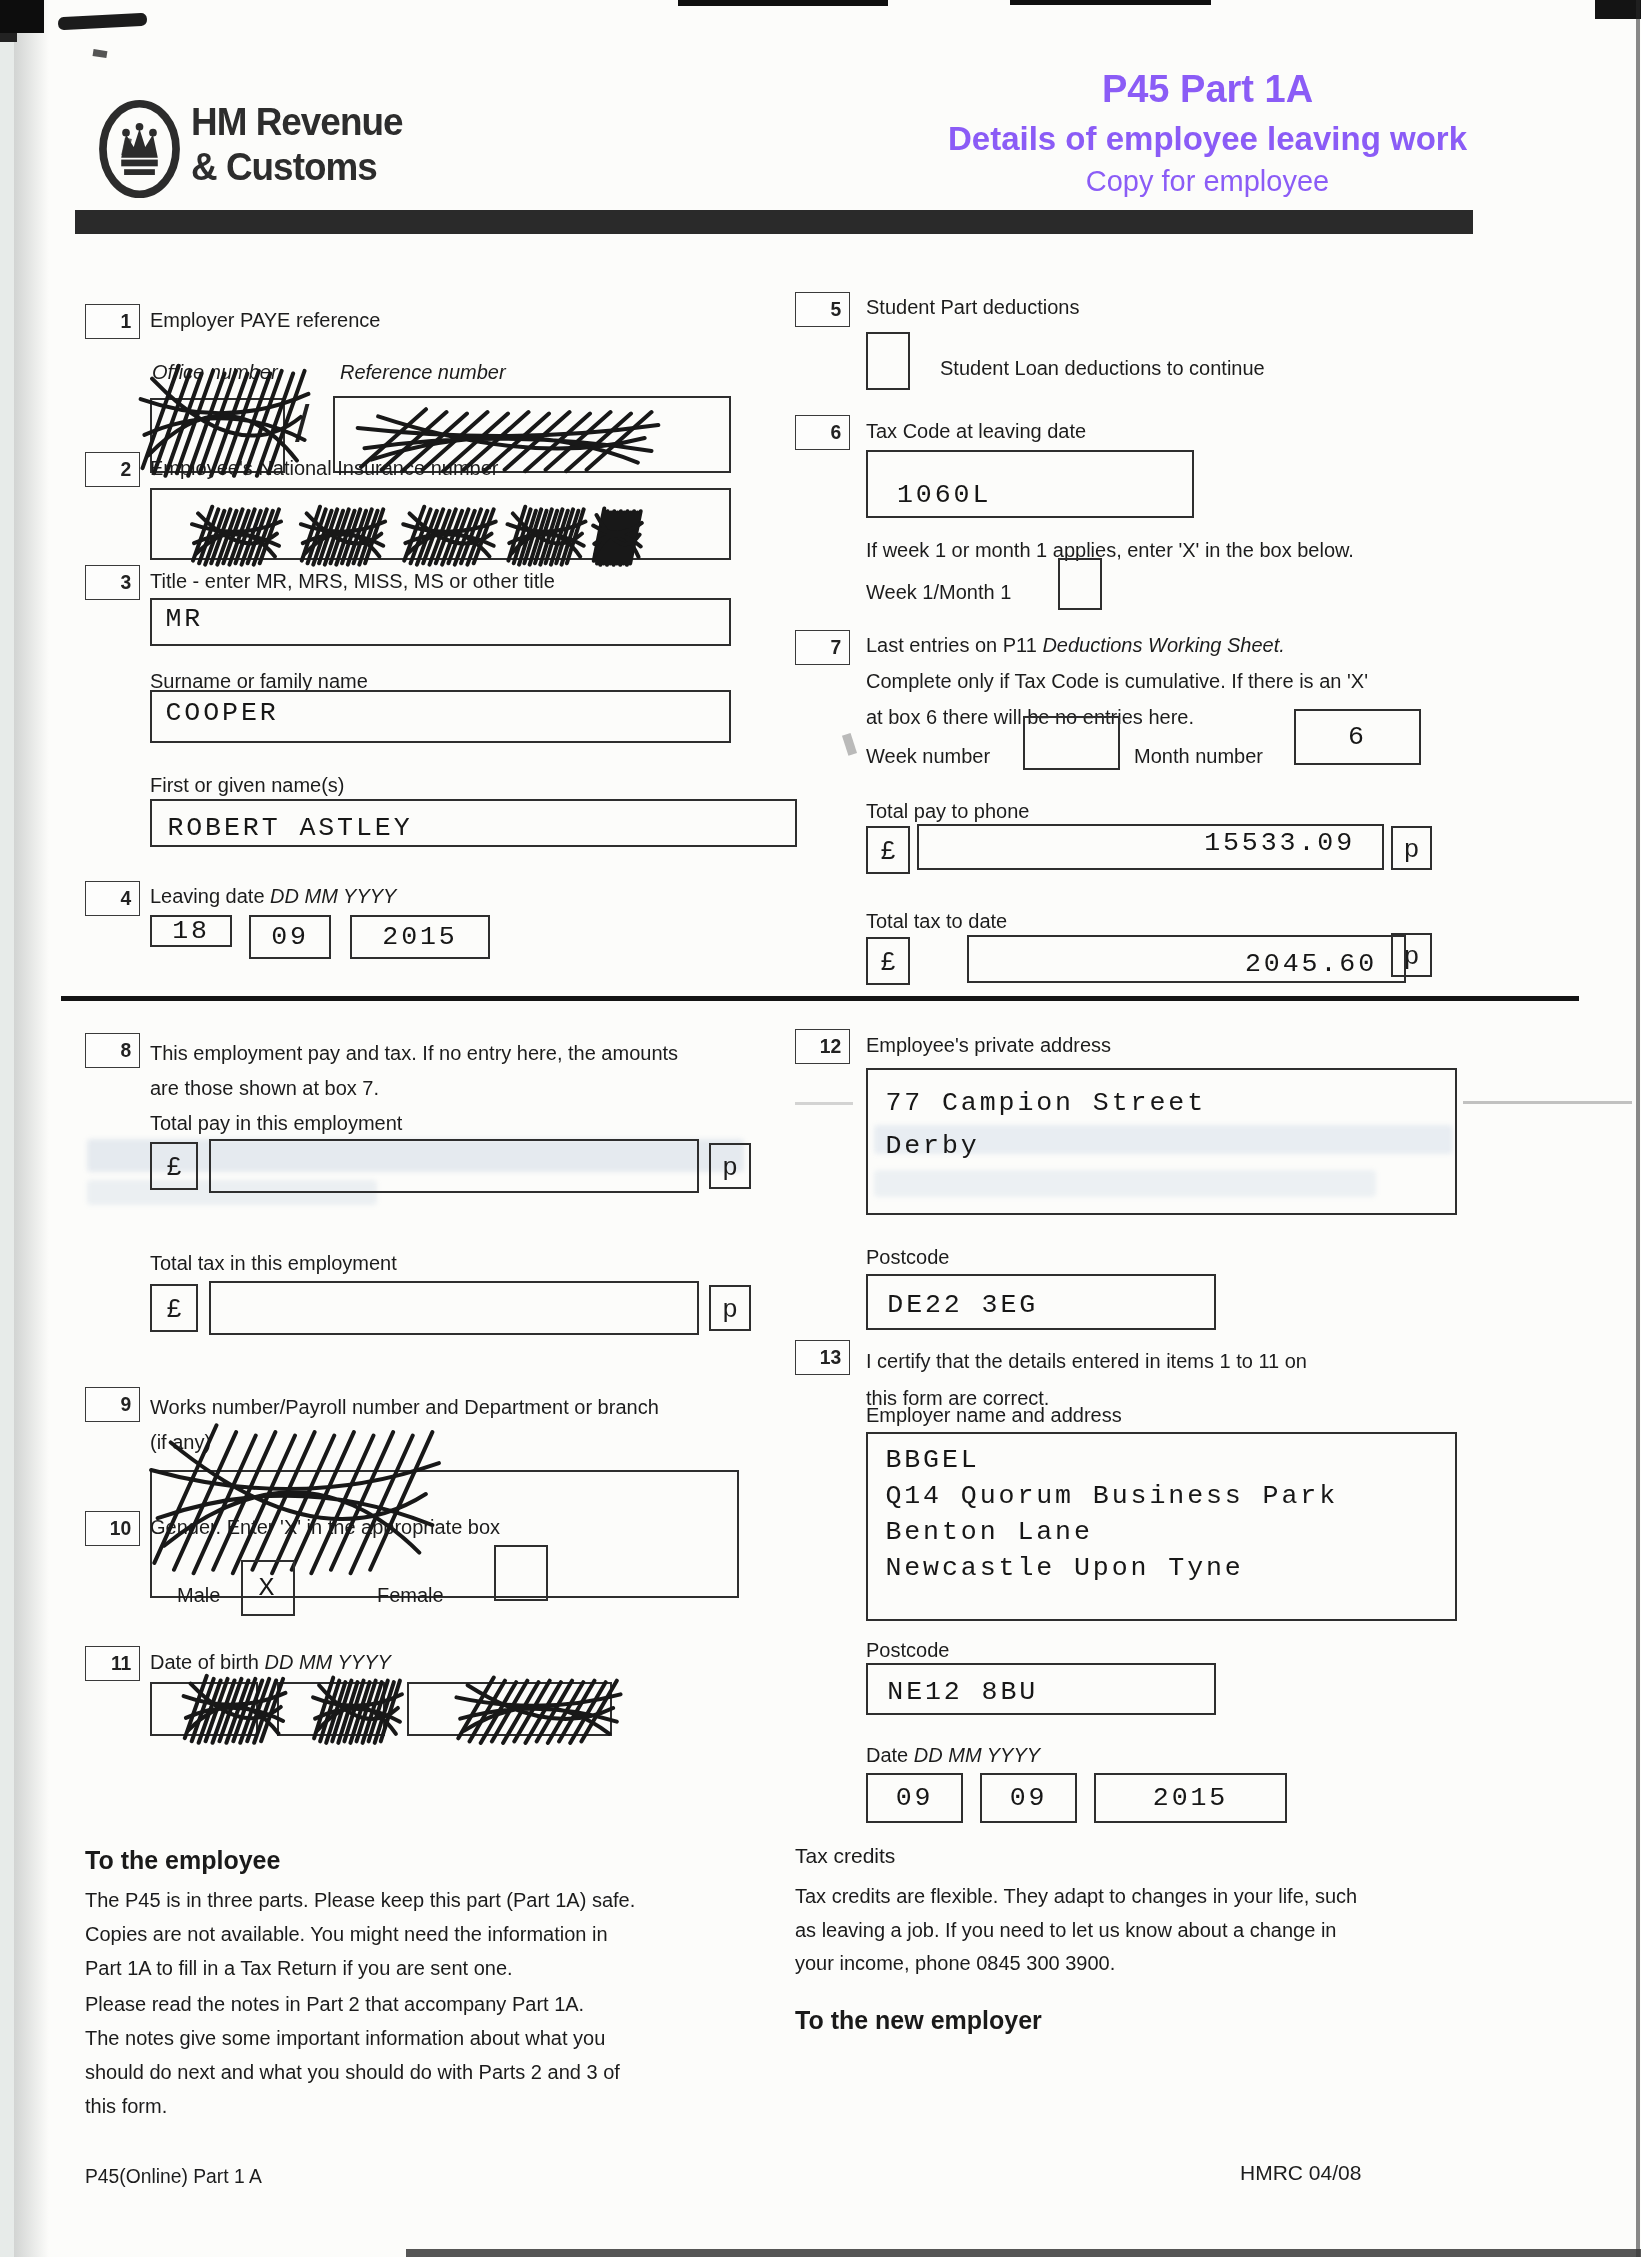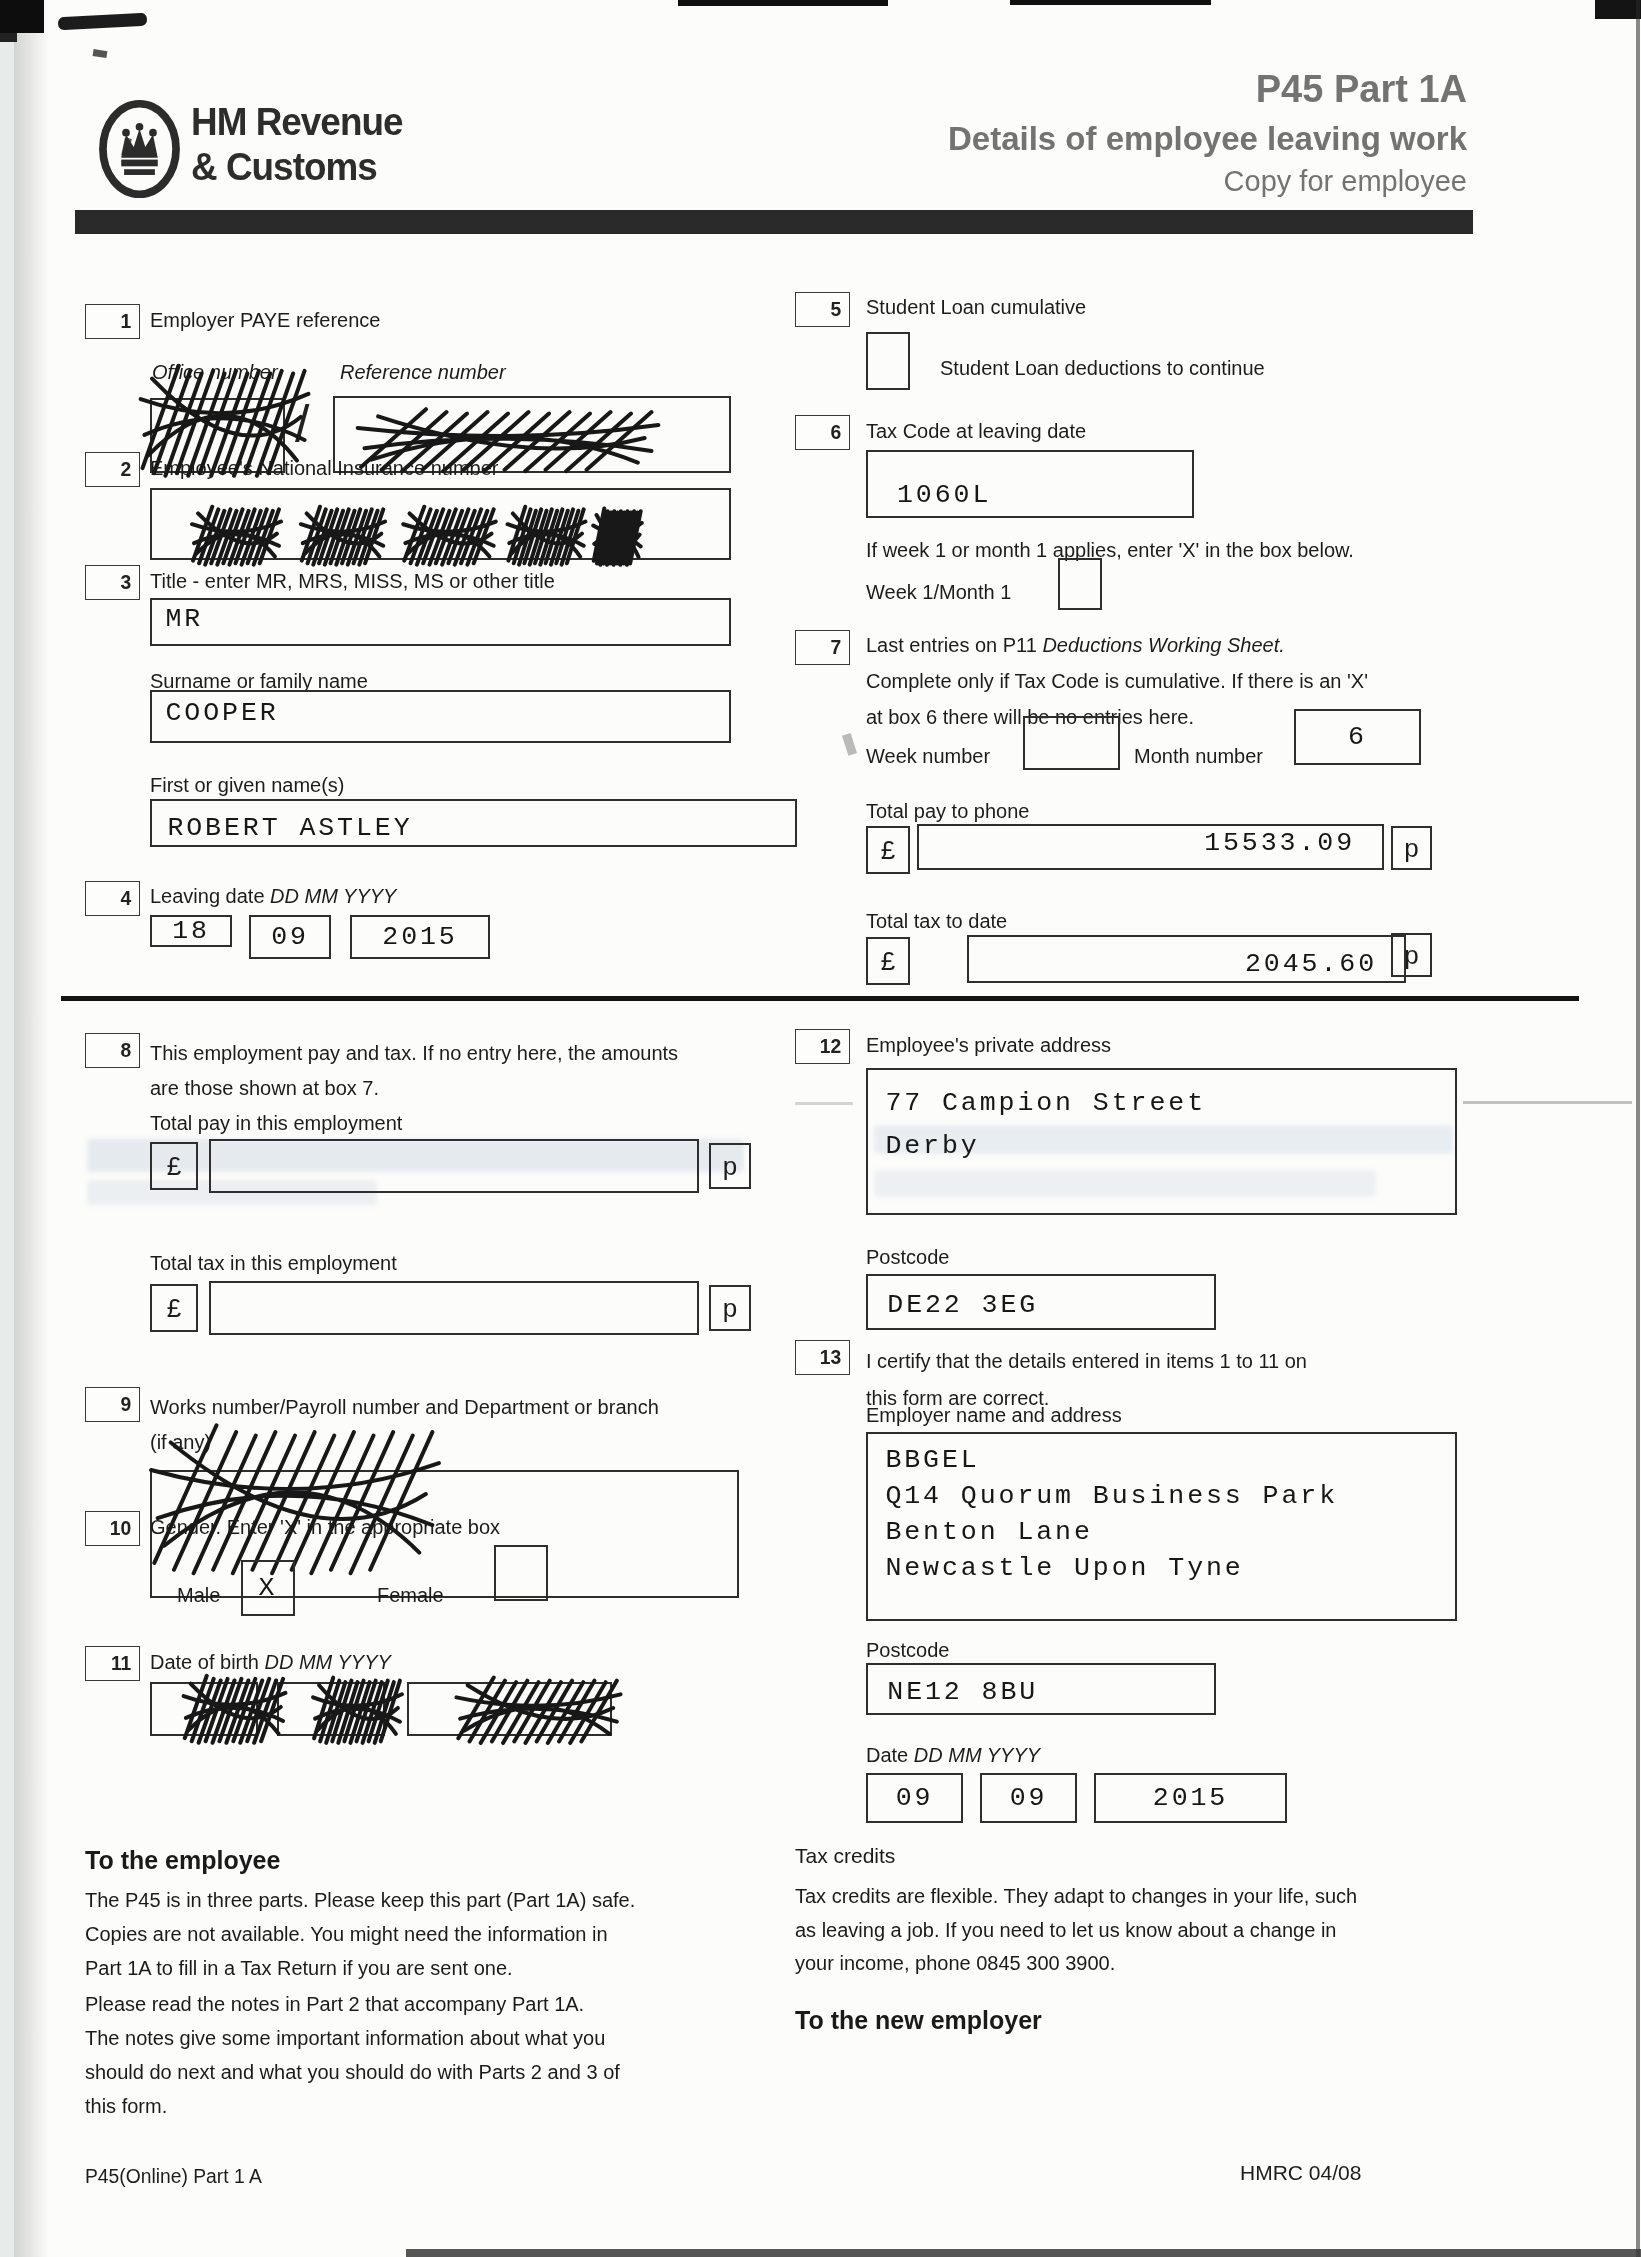--- a/index.html
+++ b/index.html
@@ -17,21 +17,21 @@
   .field{position:absolute;border:2.9px solid #2e2e2e;background:transparent}
   .mono{font-family:"Liberation Mono","DejaVu Sans Mono",monospace;font-size:26.6px;
         letter-spacing:2.9px;color:#171717;white-space:pre-line}
   .ctr{display:flex;align-items:center;justify-content:center}
   .sym{font-family:"Liberation Sans",sans-serif;font-size:26px;color:#1c1c1c}
   .scrib{position:absolute}
   .h1{position:absolute;font-size:25px;font-weight:bold;color:#1a1a1a}
   .h2{position:absolute;font-size:21px;color:#1a1a1a}
   .orgtext{position:absolute;left:191px;top:100px;font-size:38px;font-weight:bold;line-height:45px;
            letter-spacing:-1px;transform:scaleX(.97);transform-origin:left top;color:#2d2d2d}
-  .hdr-right{position:absolute;right:174px;top:68px;text-align:right;color:#737373}
+  .hdr-right{position:absolute;right:174px;top:68px;text-align:center;color:#8b5cf6}
   .fid{font-size:38px;font-weight:bold}
   .ftitle{font-size:33px;font-weight:bold;margin-top:8.7px}
   .fcopy{font-size:29px;margin-top:7.7px}
   .blackbar{position:absolute;left:75px;top:210px;width:1398px;height:24px;background:#2a2a2a}
   .divider{position:absolute;left:61px;top:996px;width:1518px;height:4.8px;background:#141414}
   .ghost{position:absolute;filter:blur(2.9px);border-radius:3.9px}
 </style>
 </head>
 <body>
 
@@ -135,21 +135,21 @@
     <div class="mono" style="position:absolute;left:15.4px;bottom:1.9px">ROBERT ASTLEY</div>
   </div>
 
   <div class="tag" style="left:85px;top:881px">4</div>
   <div class="lbl" style="left:150px;top:883px"><span>Leaving date </span><span class="it">DD MM YYYY</span></div>
   <div class="field ctr mono" style="left:150px;top:915px;width:82px;height:32px">18</div>
   <div class="field ctr mono" style="left:249px;top:915px;width:82px;height:44px">09</div>
   <div class="field ctr mono" style="left:350px;top:915px;width:140px;height:44px">2015</div>
 
   <div class="tag" style="left:795px;top:292px">5</div>
-  <div class="lbl" style="left:866px;top:294px">Student Loan cumulative</div>
+  <div class="lbl" style="left:866px;top:294px">Student Part deductions</div>
   <div class="field" style="left:866px;top:332px;width:44px;height:58px"></div>
   <div class="lbl" style="left:940px;top:355px">Student Loan deductions to continue</div>
 
   <div class="tag" style="left:795px;top:415px">6</div>
   <div class="lbl" style="left:866px;top:418px">Tax Code at leaving date</div>
   <div class="field" style="left:866px;top:450px;width:328px;height:68px">
     <div class="mono" style="position:absolute;left:29px;bottom:5.8px">1060L</div>
   </div>
   <div class="lbl" style="left:866px;top:537px">If week 1 or month 1 applies, enter 'X' in the box below.</div>
   <div class="lbl" style="left:866px;top:579px">Week 1/Month 1</div>

